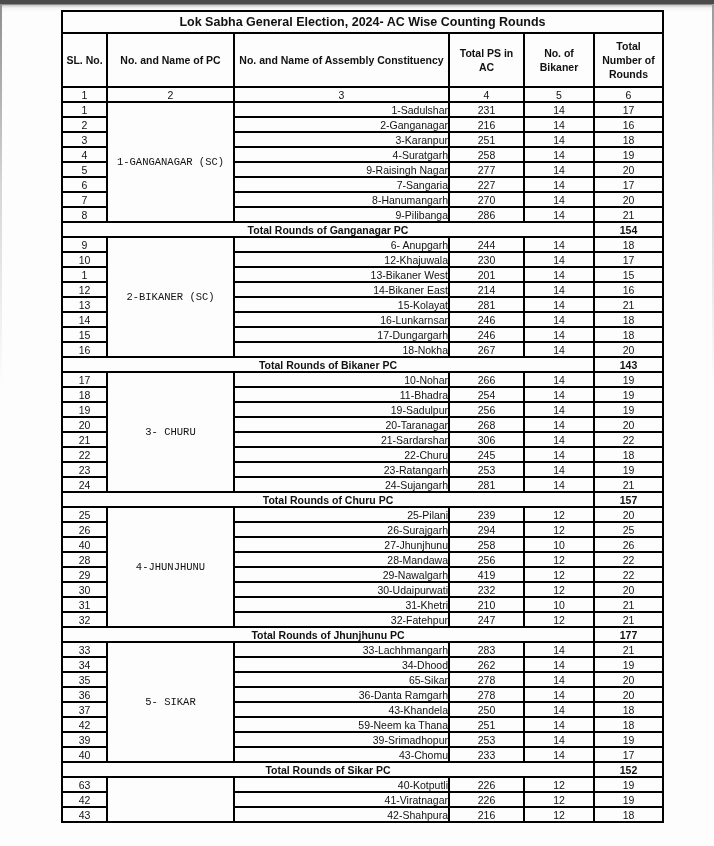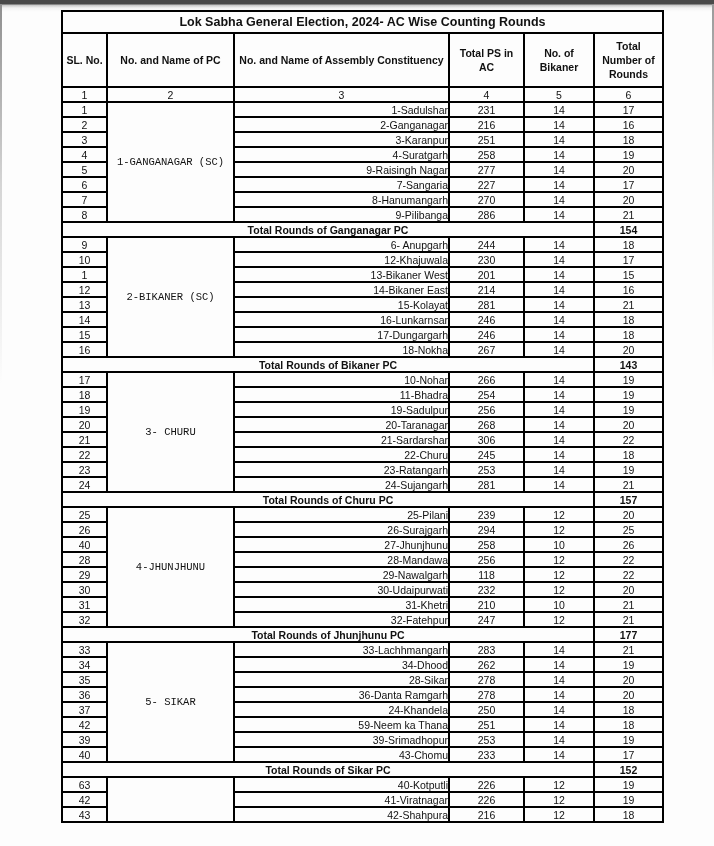--- a/index.html
+++ b/index.html
@@ -322,21 +322,21 @@
       <tr>
         <td class="c">28</td>
         <td class="ac">28-Mandawa</td>
         <td class="c">256</td>
         <td class="c">12</td>
         <td class="c">22</td>
       </tr>
       <tr>
         <td class="c">29</td>
         <td class="ac">29-Nawalgarh</td>
-        <td class="c">118</td>
+        <td class="c">419</td>
         <td class="c">12</td>
         <td class="c">22</td>
       </tr>
       <tr>
         <td class="c">30</td>
         <td class="ac">30-Udaipurwati</td>
         <td class="c">232</td>
         <td class="c">12</td>
         <td class="c">20</td>
       </tr>
@@ -368,35 +368,35 @@
       </tr>
       <tr>
         <td class="c">34</td>
         <td class="ac">34-Dhood</td>
         <td class="c">262</td>
         <td class="c">14</td>
         <td class="c">19</td>
       </tr>
       <tr>
         <td class="c">35</td>
-        <td class="ac">28-Sikar</td>
+        <td class="ac">65-Sikar</td>
         <td class="c">278</td>
         <td class="c">14</td>
         <td class="c">20</td>
       </tr>
       <tr>
         <td class="c">36</td>
         <td class="ac">36-Danta Ramgarh</td>
         <td class="c">278</td>
         <td class="c">14</td>
         <td class="c">20</td>
       </tr>
       <tr>
         <td class="c">37</td>
-        <td class="ac">24-Khandela</td>
+        <td class="ac">43-Khandela</td>
         <td class="c">250</td>
         <td class="c">14</td>
         <td class="c">18</td>
       </tr>
       <tr>
         <td class="c">42</td>
         <td class="ac">59-Neem ka Thana</td>
         <td class="c">251</td>
         <td class="c">14</td>
         <td class="c">18</td>

